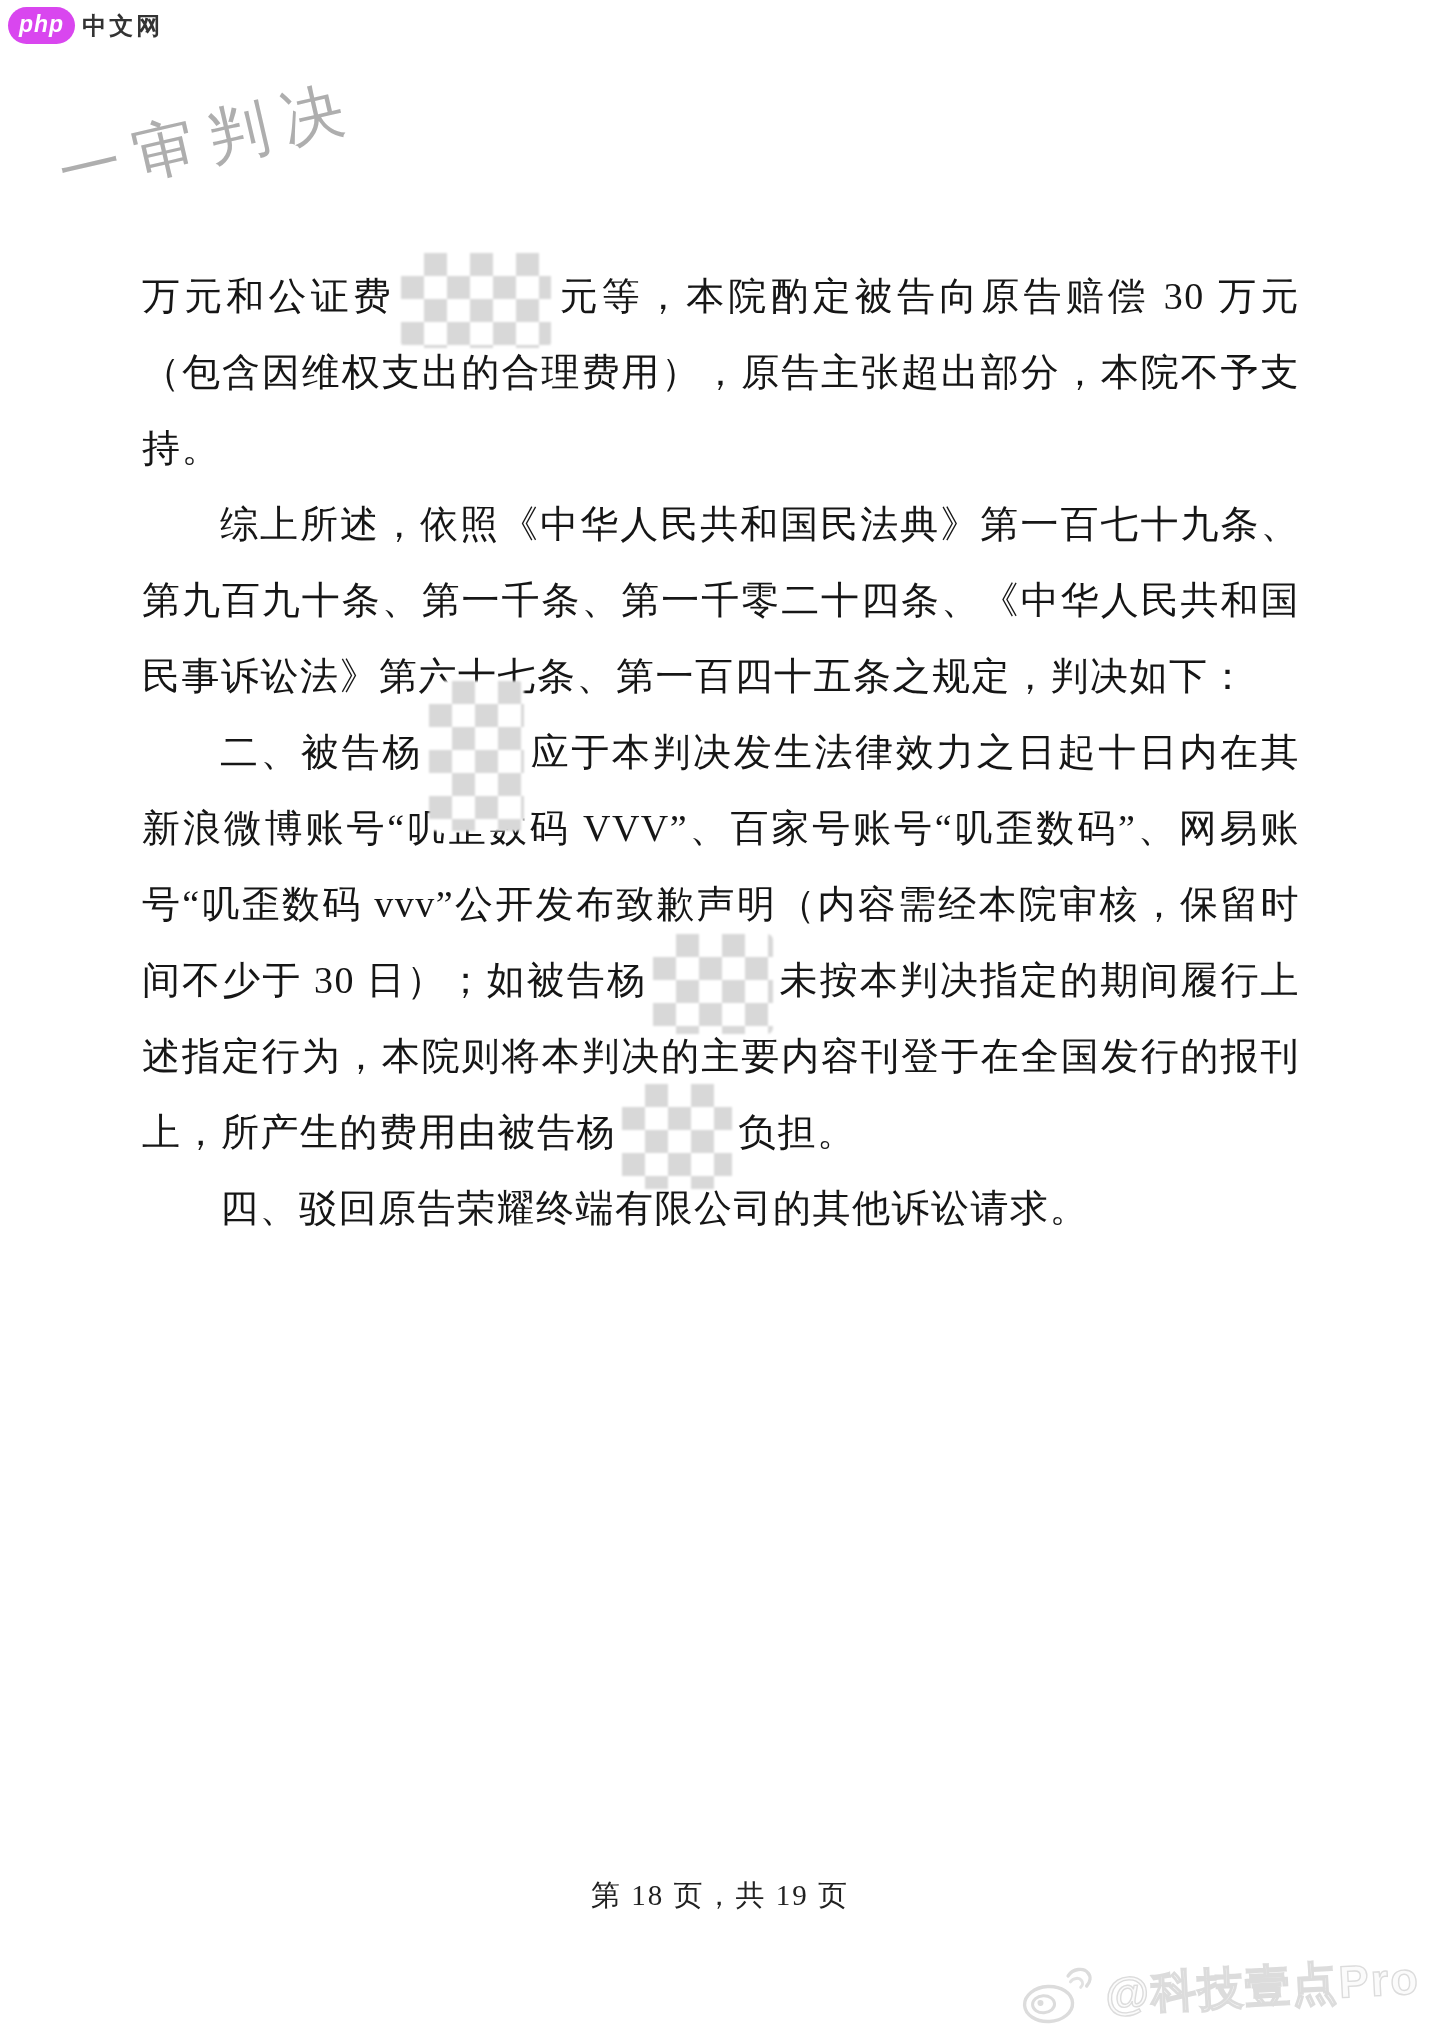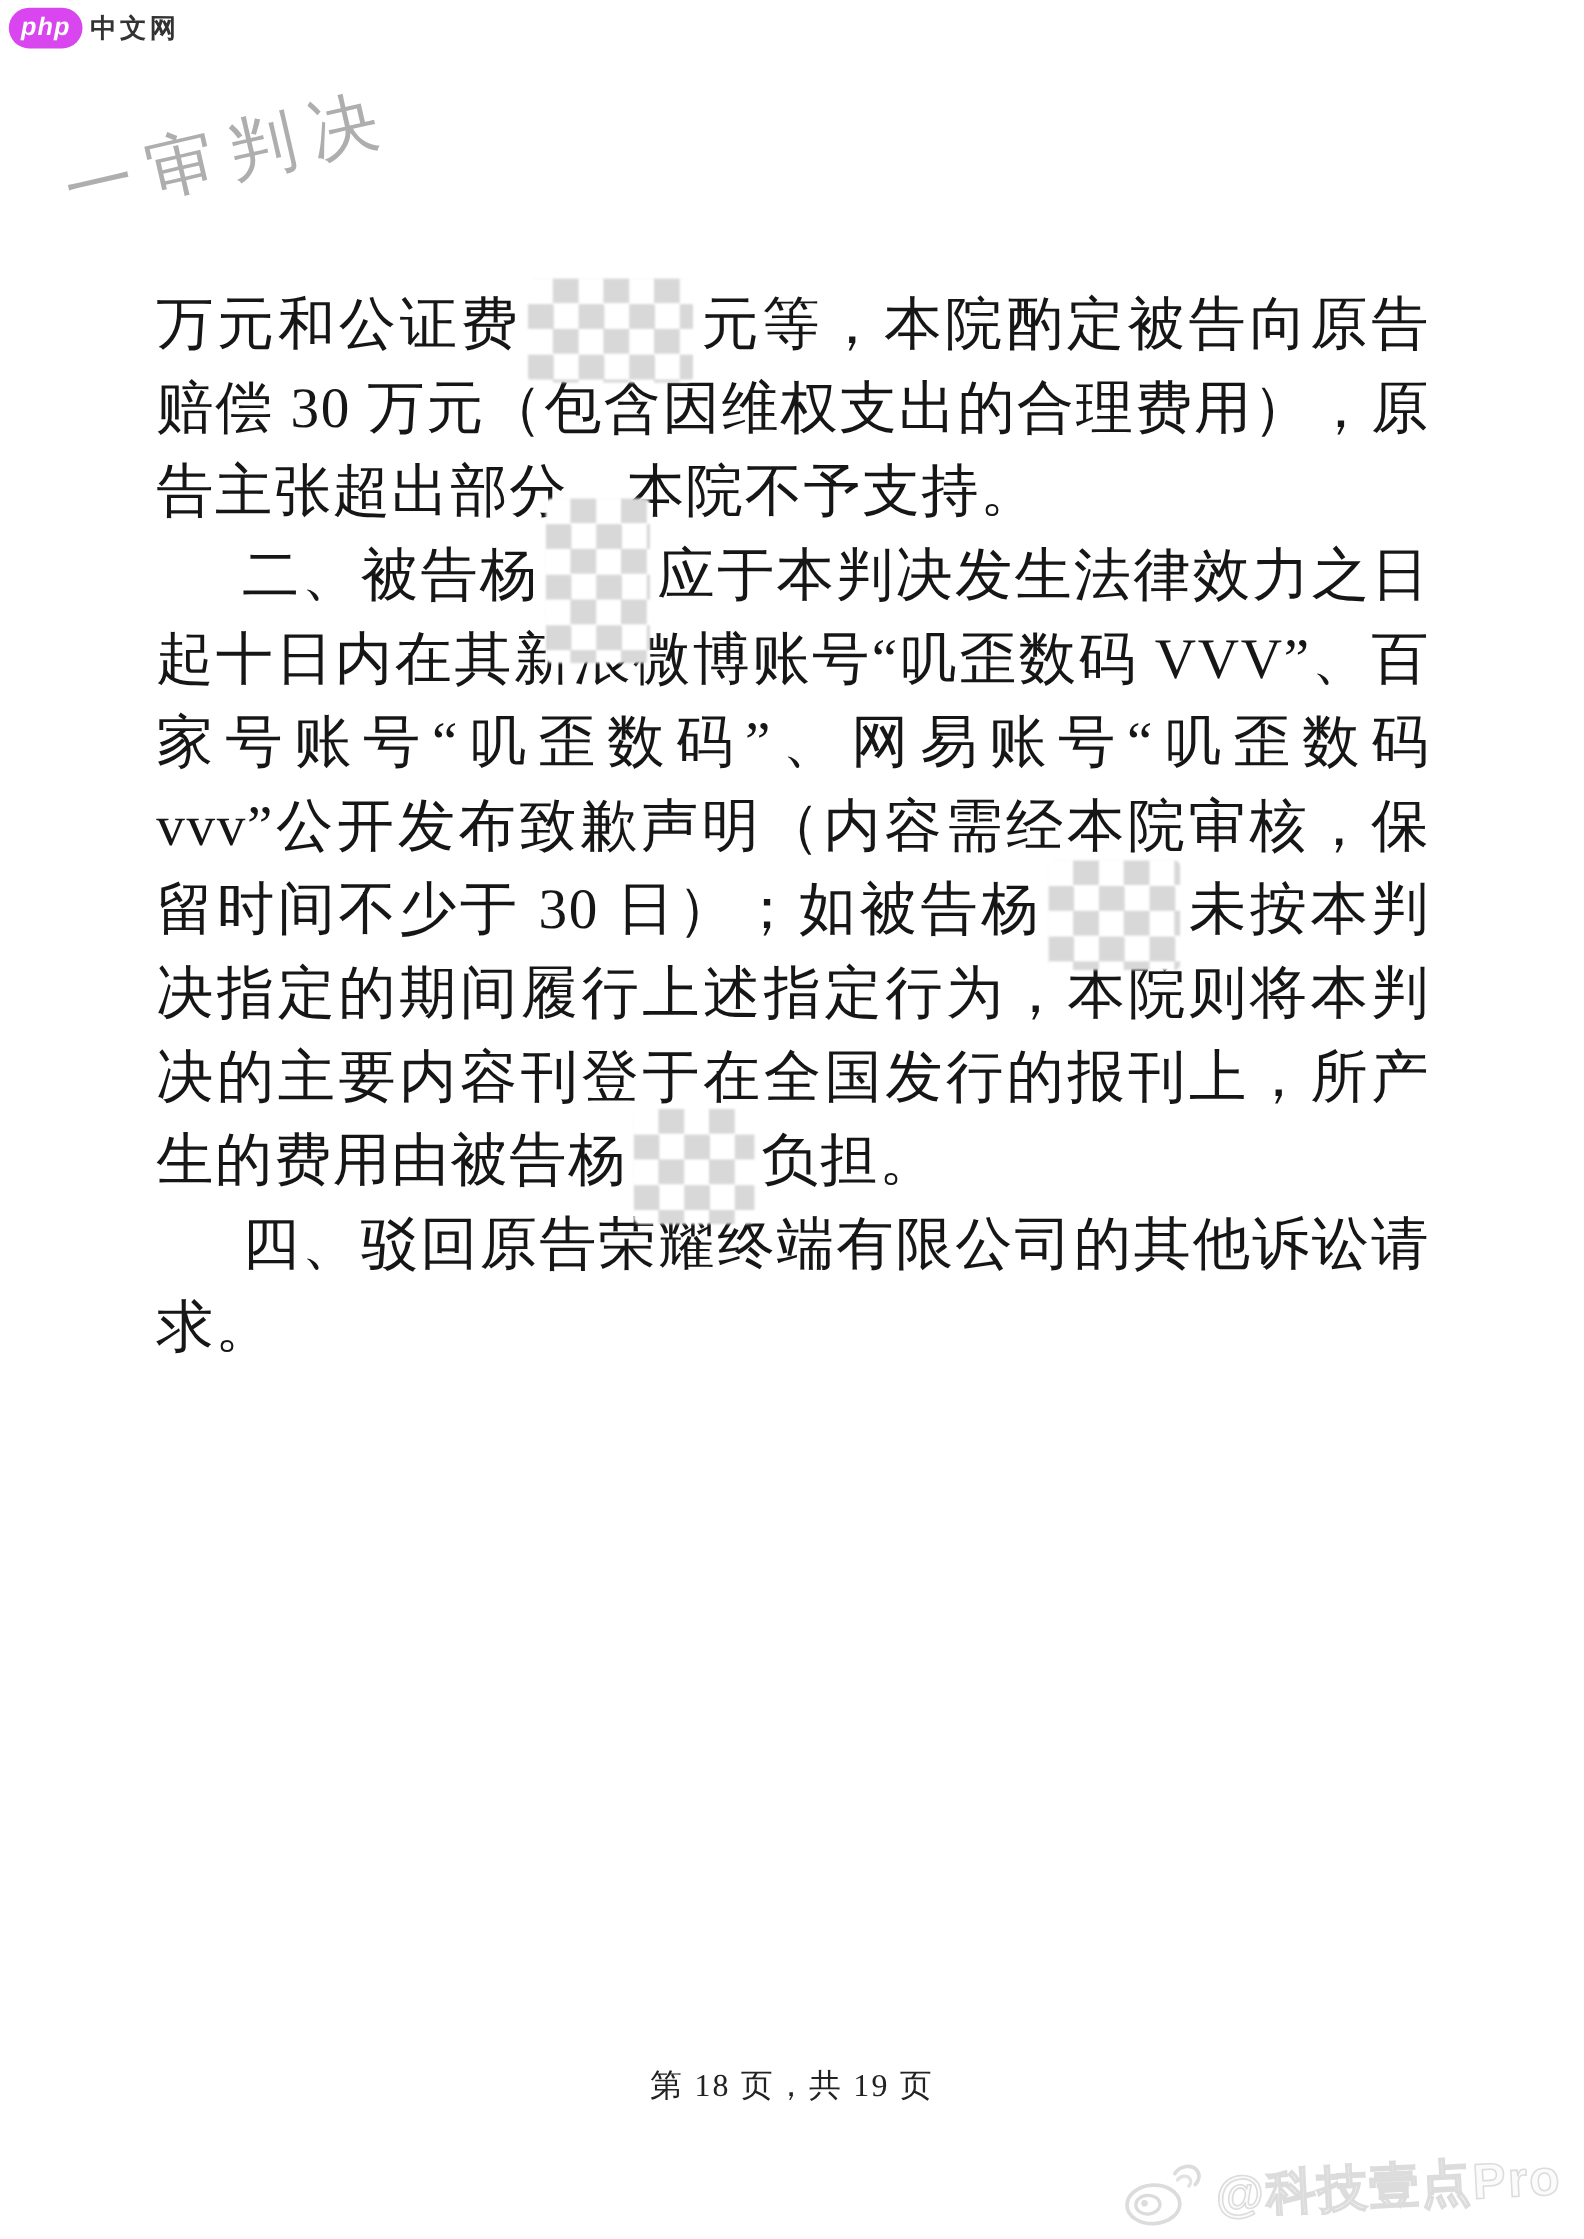--- a/index.html
+++ b/index.html
@@ -38,21 +38,21 @@
     transform: rotate(-13deg);
     transform-origin: left center;
     font-family: "Liberation Sans", "DejaVu Sans", sans-serif;
     opacity: 0.8;
     white-space: nowrap;
   }
 
   
   .doc-body {
     position: absolute; left: 142px; top: 258px; width: 1158px;
-    font-size: 52px; line-height: 76px;
+    font-size: 38px; line-height: 76px;
     color: #161616;
     text-align: justify;
     letter-spacing: 1.5px;
   }
   .para { margin: 0; }
   .para.indent { text-indent: 78px; }
 
   
   .redact {
     display: inline-block;
@@ -89,20 +89,21 @@
 
 <div class="site-logo">
   <span class="logo-badge">php</span>
   <span class="logo-text">中文网</span>
 </div>
 
 <div class="diagonal-watermark">一审判决</div>
 
 <div class="doc-body">
     <p class="para">万元和公证费<span class="redact" style="width: 150px; height: 95px; margin: -27.5px 6px;"></span>元等，本院酌定被告向原告赔偿 30 万元（包含因维权支出的合理费用），原告主张超出部分，本院不予支持。</p>
+    <p class="para indent">综上所述，依照《中华人民共和国民法典》第一百七十九条、第九百九十条、第一千条、第一千零二十四条、《中华人民共和国民事诉讼法》第六十七条、第一百四十五条之规定，判决如下：</p>
     <p class="para indent">二、被告杨<span class="redact" style="width: 95px; height: 150px; margin: -55px 6px;"></span>应于本判决发生法律效力之日起十日内在其新浪微博账号“叽歪数码 VVV”、百家号账号“叽歪数码”、网易账号“叽歪数码 vvv”公开发布致歉声明（内容需经本院审核，保留时间不少于 30 日）；如被告杨<span class="redact" style="width: 120px; height: 100px; margin: -30px 6px;"></span>未按本判决指定的期间履行上述指定行为，本院则将本判决的主要内容刊登于在全国发行的报刊上，所产生的费用由被告杨<span class="redact" style="width: 110px; height: 105px; margin: -32.5px 6px;"></span>负担。</p>
     <p class="para indent">四、驳回原告荣耀终端有限公司的其他诉讼请求。</p>
   </div>
 
 <div class="page-footer">第 18 页，共 19 页</div>
 
 <div class="social-watermark">
   <span>
     <svg width="74" height="58" viewBox="0 0 74 58" fill="none">
       <path d="M48 10 C53 3, 64 2, 68 8 C71 12, 70 17, 66 21" stroke="#dcdcdc" stroke-width="3.4" stroke-linecap="round" fill="none"></path>

